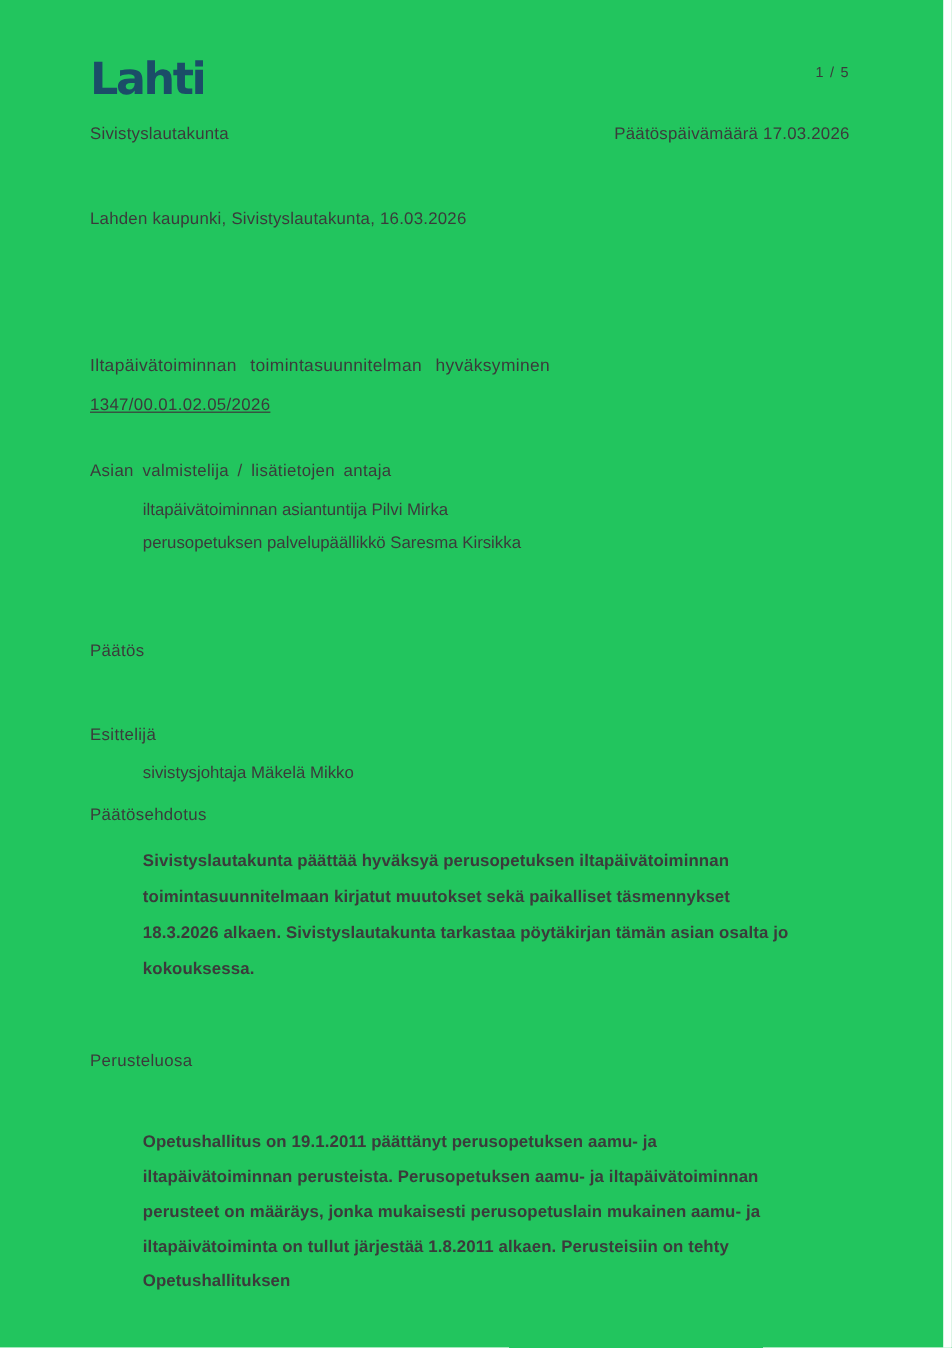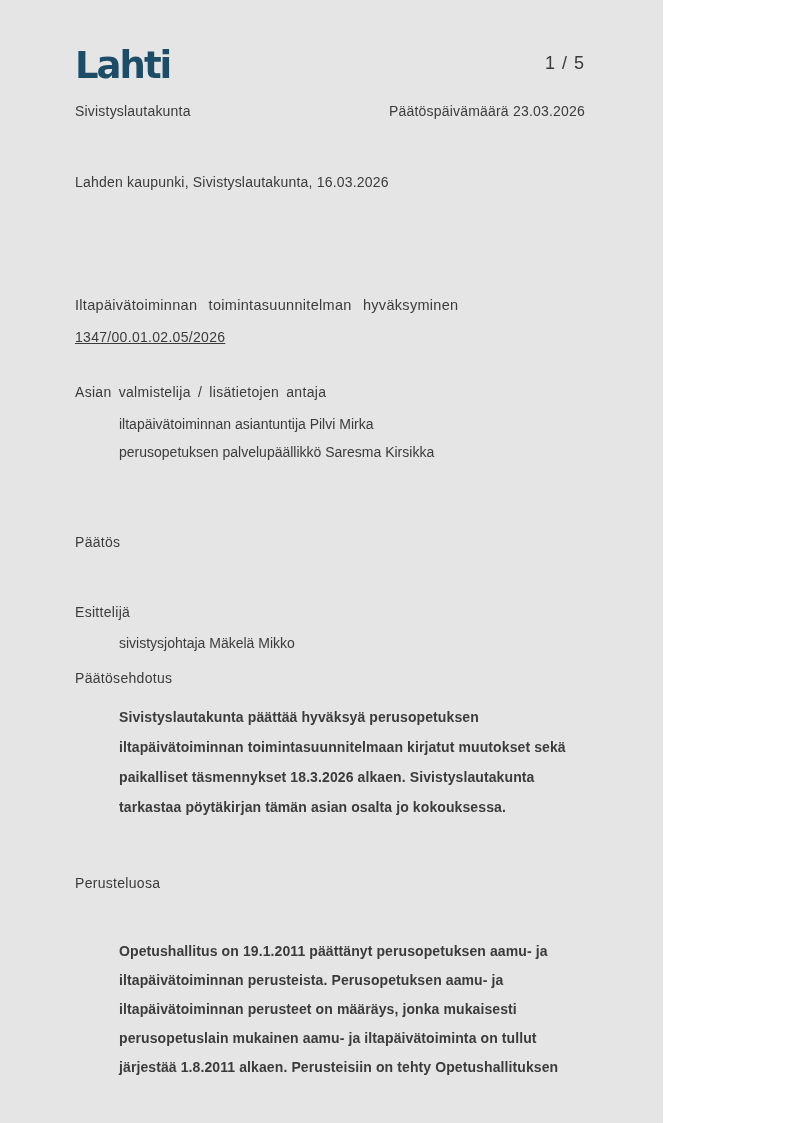--- a/index.html
+++ b/index.html
@@ -1,21 +1,21 @@
 <!DOCTYPE html>
 <html><head>
 <meta charset="utf-8">
 <style>
   * { margin: 0; padding: 0; box-sizing: border-box; }
   html, body { background: #ffffff; }
   .page {
     position: relative;
-    width: 663px;
+    width: 786px;
     height: 1123px;
-    background: #e5e5e5;
+    background: #22c55e;
     font-family: "Liberation Sans", sans-serif;
     color: #3b3b3b;
     font-size: 14px;
     overflow: hidden;
   }
   .content {
     padding: 45px 78px 0 75px;
   }
   
   .logo-row {
@@ -26,21 +26,21 @@
   .logo {
     font-family: "DejaVu Sans", sans-serif;
     font-weight: bold;
     font-size: 37px;
     line-height: 42px;
     letter-spacing: -2px;
     color: #1b4d68;
   }
   .page-indicator {
     padding-top: 8px;
-    font-size: 18px;
+    font-size: 12px;
     letter-spacing: 1px;
     color: #3b3b3b;
   }
   
   .committee-row {
     display: flex;
     justify-content: space-between;
     margin-top: 16px;
     letter-spacing: 0.2px;
     gap: 26px;
@@ -93,21 +93,21 @@
 <div class="page" style="color: rgb(59, 59, 59);">
   <div class="content">
 
     <div class="logo-row">
       <div class="logo" style="color: rgb(27, 77, 104);">Lahti</div>
       <div class="page-indicator">1 / 5</div>
     </div>
 
     <div class="committee-row">
       <span>Sivistyslautakunta</span>
-      <span>Päätöspäivämäärä 23.03.2026</span>
+      <span>Päätöspäivämäärä 17.03.2026</span>
     </div>
 
     <div class="org-line">Lahden kaupunki, Sivistyslautakunta, 16.03.2026</div>
 
     <div class="case-title">Iltapäivätoiminnan toimintasuunnitelman hyväksyminen</div>
     <div class="diary-number">1347/00.01.02.05/2026</div>
 
     <div class="heading h-preparer">Asian valmistelija / lisätietojen antaja</div>
     <div class="indent names">
       <div class="line">iltapäivätoiminnan asiantuntija Pilvi Mirka</div>

